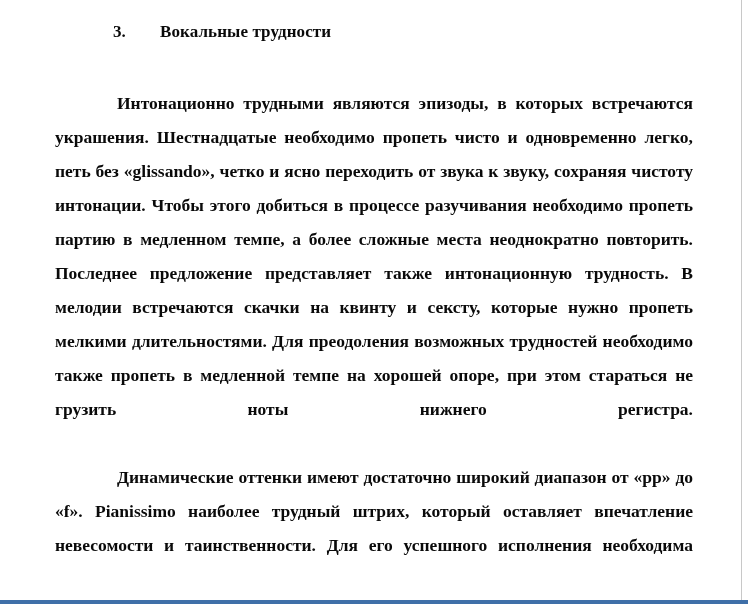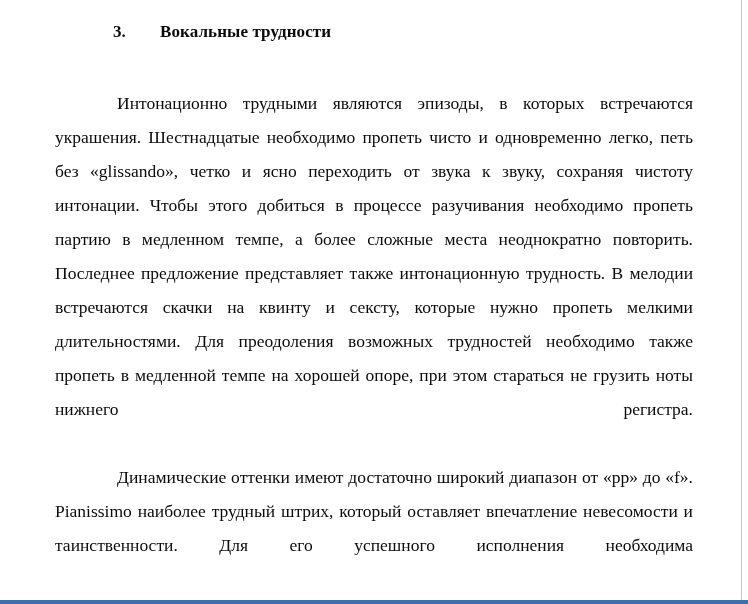--- a/index.html
+++ b/index.html
@@ -68,20 +68,21 @@
   
   .para {
     margin: 0;
     padding: 0;
     font-size: 17.5px;
     line-height: 34px;
     text-align: justify;
     text-justify: inter-word;
     text-indent: 62px;
     hyphens: none;
+    font-weight: bold;
   }
   #para-1 { margin-top: 42px; }
   #para-2 { margin-top: 0px; }
   #para-3 { margin-top: 0px; }
 
   
   .para::after {
     content: "";
     display: inline-block;
     width: 100%;

